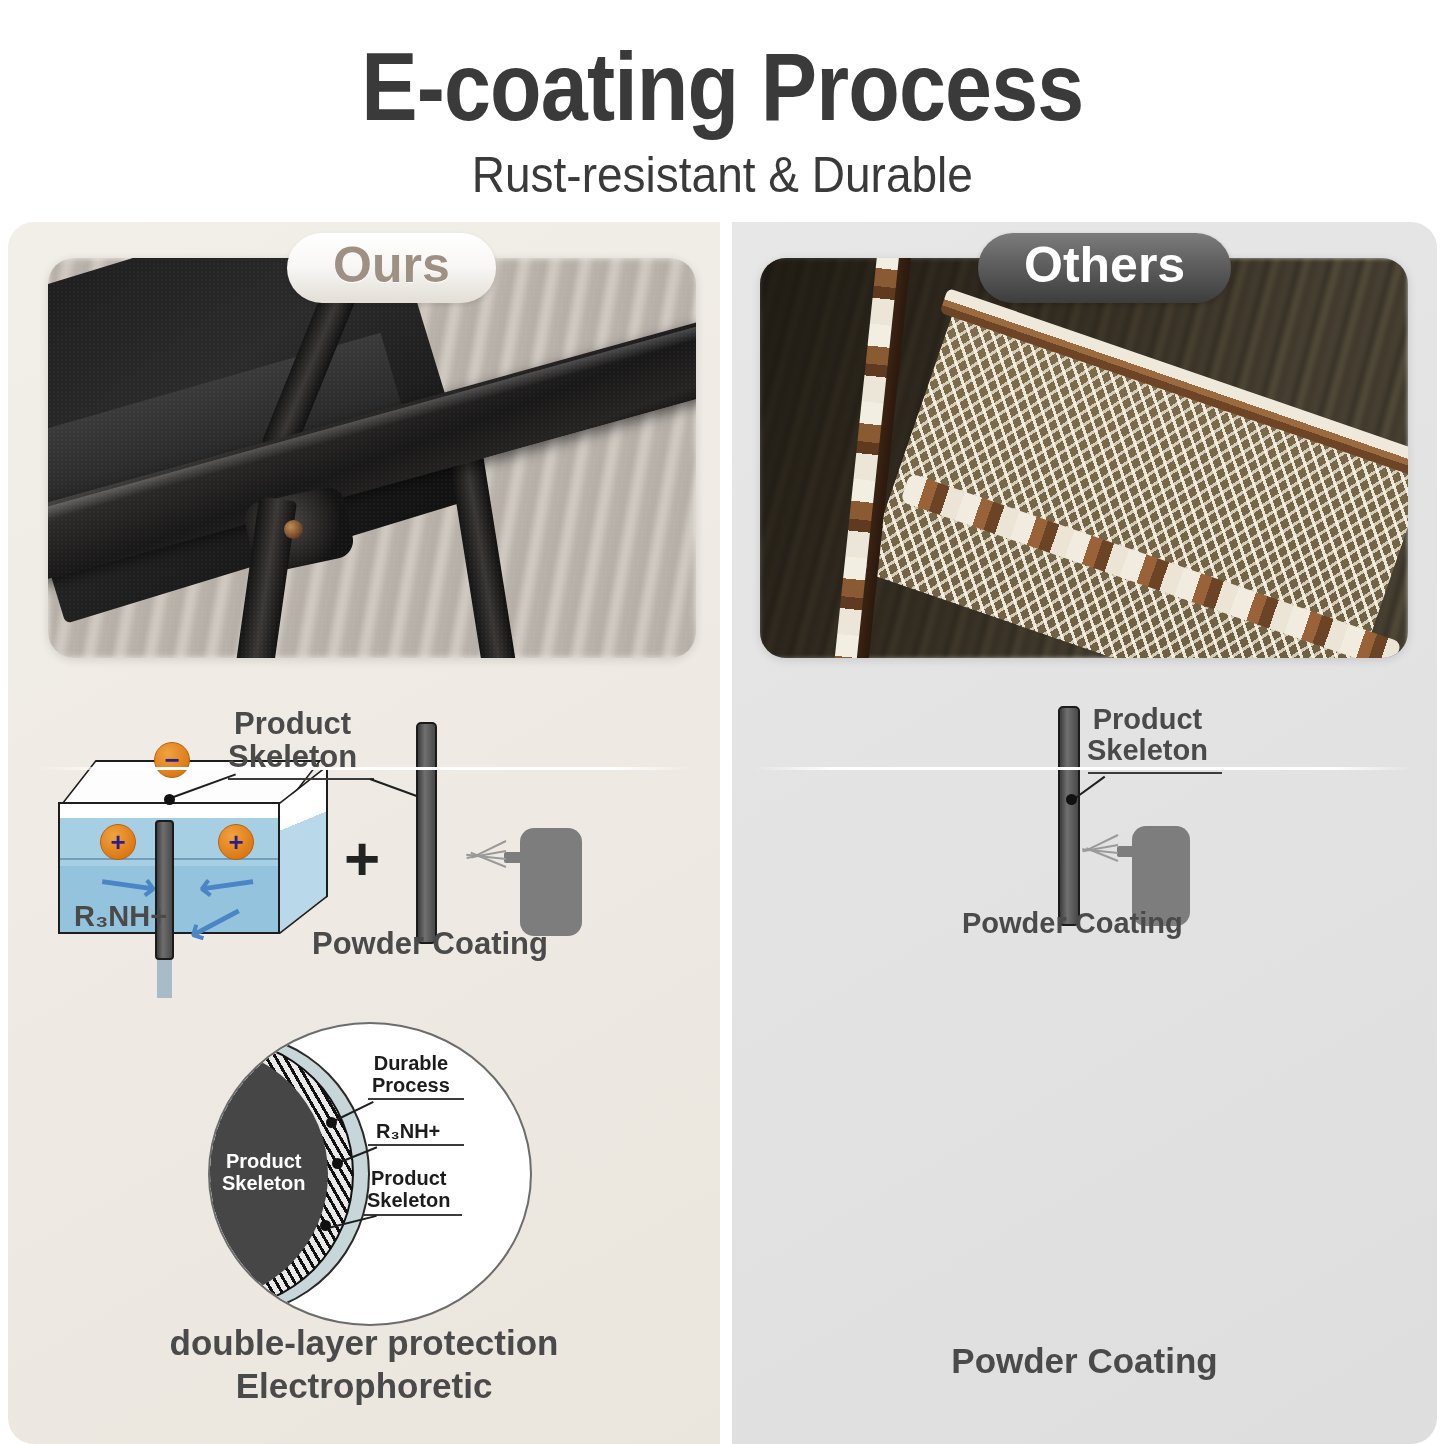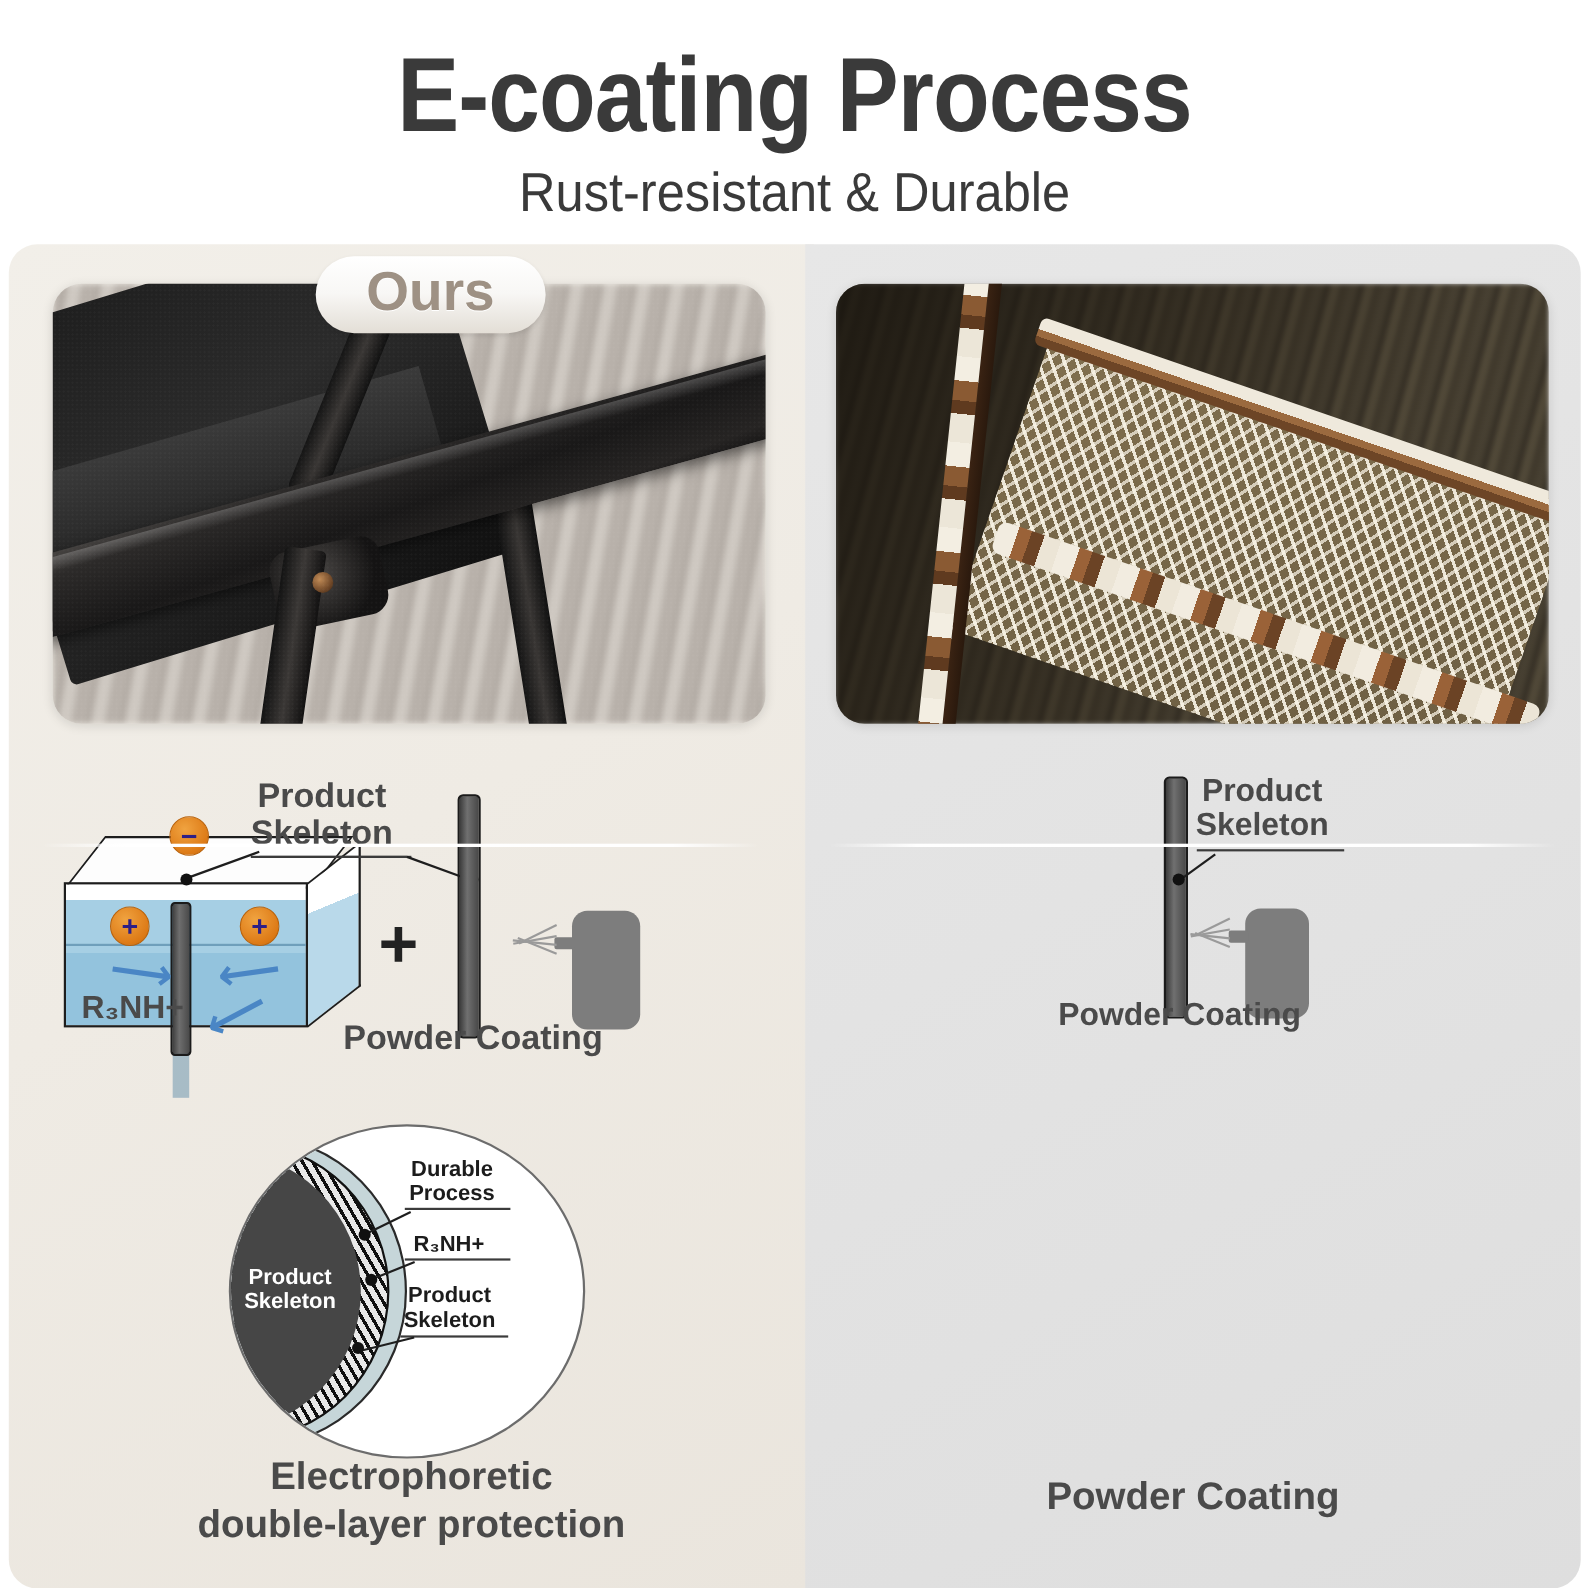--- a/index.html
+++ b/index.html
@@ -38,21 +38,20 @@
     position:absolute;left:0;top:222px;width:1445px;height:1222px;
     background:#ffffff;
   }
   .panel{
     position:absolute;top:0;height:1222px;overflow:hidden;
   }
   .panel-left{
     left:8px;width:712px;
     background:linear-gradient(150deg,#f2efe9 0%,#efebe4 45%,#eae5dd 100%);
     border-radius:26px 0 0 26px;
-    padding-left:20px;
   }
   .panel-right{
     left:732px;width:705px;
     background:linear-gradient(150deg,#e7e7e7 0%,#e3e3e3 45%,#dedede 100%);
     border-radius:0 26px 26px 0;
   }
 
   
   .photo-wrap{position:absolute;border-radius:26px;overflow:hidden;
     box-shadow:0 2px 10px rgba(0,0,0,0.12);}
@@ -423,38 +422,39 @@
 
       <div class="leader" style="left:124px;top:99px;width:46px;transform:rotate(-26deg);"></div>
       <div class="dot" style="left:118px;top:95px;"></div>
       <div class="leader" style="left:130px;top:140px;width:42px;transform:rotate(-22deg);"></div>
       <div class="dot" style="left:124px;top:136px;"></div>
       <div class="leader" style="left:120px;top:205px;width:50px;transform:rotate(-14deg);"></div>
       <div class="dot" style="left:112px;top:198px;"></div>
     </div>
 
     <div class="caption caption-left">
+      <div>double-layer protection</div>
       <div>Electrophoretic</div>
-      <div>double-layer protection</div>
     </div>
   </div>
 
   <div class="panel panel-right">
 
     <div class="photo-wrap photo-right">
       <div class="photo">
         <div class="ph-b-bg"></div>
         <div class="ph-b-shadow"></div>
         <div class="ph-b-seat"></div>
         <div class="ph-b-rail"></div>
         <div class="ph-b-rail2"></div>
         <div class="ph-b-post-dark"></div>
         <div class="ph-b-post"></div>
       </div>
     </div>
+    <div class="badge badge-others">Others</div>
 
     <div class="proc proc-right">
       <div class="rod-out" style="left:96px;top:4px;height:220px;width:22px;"></div>
 
       <div class="lbl lbl-ps-right">
         <div>Product</div>
         <div>Skeleton</div>
       </div>
       <div class="underline" style="left:126px;top:70px;width:134px;"></div>
       <div class="leader" style="left:112px;top:96px;width:38px;transform:rotate(-36deg);"></div>

